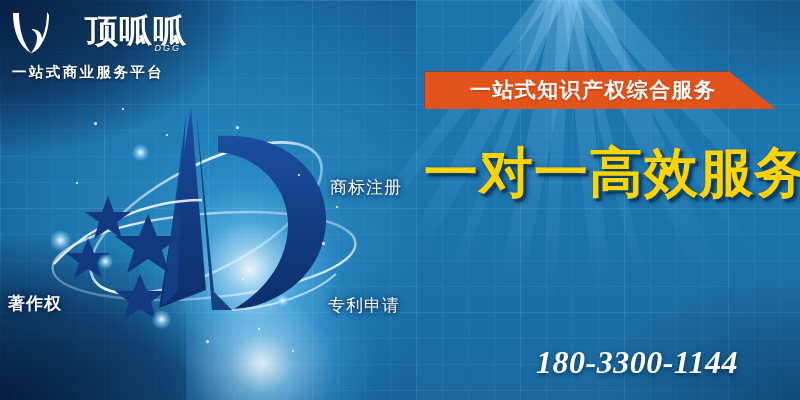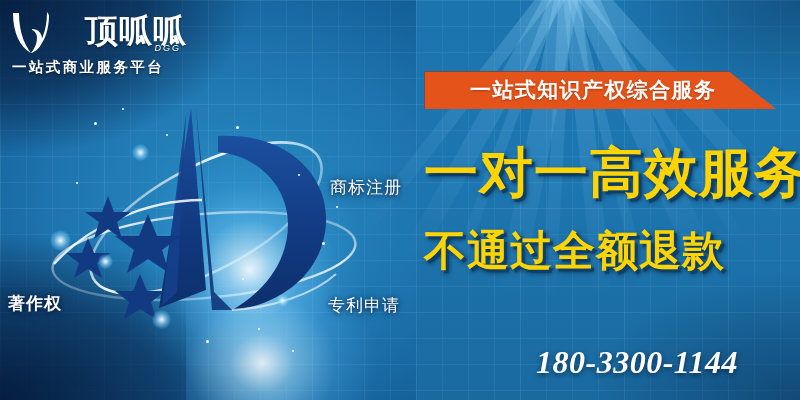--- a/index.html
+++ b/index.html
@@ -94,21 +94,21 @@
     line-height:1;
     margin-left:33px;
   }
   .logo-dgg{
     color:#ffffff;font-size:9px;font-weight:normal;letter-spacing:2px;
     font-style:italic;text-align:right;margin-top:-4px;padding-right:6px;
     text-shadow:0 1px 1px rgba(0,0,0,.5);
   }
   .logo-tag{
     color:#ffffff;font-size:14.5px;font-weight:bold;letter-spacing:2.4px;
-    padding-left:4px;
+    margin-top:5px;padding-left:4px;
     text-shadow:0 1px 3px rgba(0,0,0,.6);
     font-family:"DejaVu Sans","Liberation Sans",sans-serif;
   }
 
   
   .svc{
     position:absolute;color:#ffffff;font-size:17px;font-weight:500;
     letter-spacing:1px;white-space:nowrap;
     text-shadow:0 1px 4px rgba(0,20,50,.85), 0 0 10px rgba(0,30,70,.6);
     font-family:"DejaVu Sans","Liberation Sans",sans-serif;
@@ -275,17 +275,16 @@
         <div class="logo-dgg">DGG</div>
       </div>
     </div>
     <div class="logo-tag">一站式商业服务平台</div>
   </div>
 
   <div class="ribbon"></div>
   <div class="ribbon-text">一站式知识产权综合服务</div>
 
   <div class="h1">一对一高效服务</div>
-  <div class="h2">不通过全额退款</div>
 
   <div class="hot-num">180-3300-1144</div>
 
 </div>
 
 </body></html>

